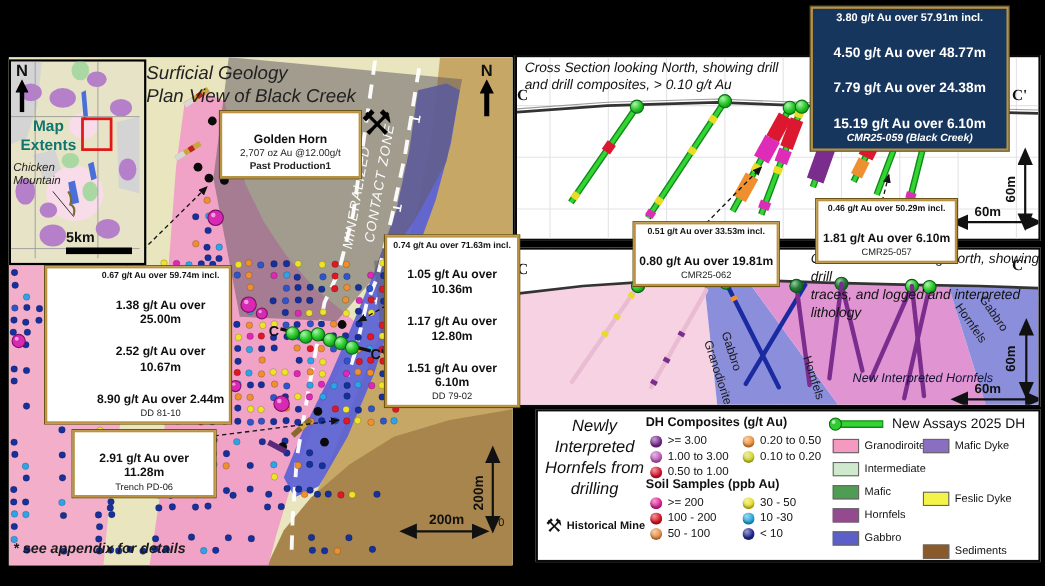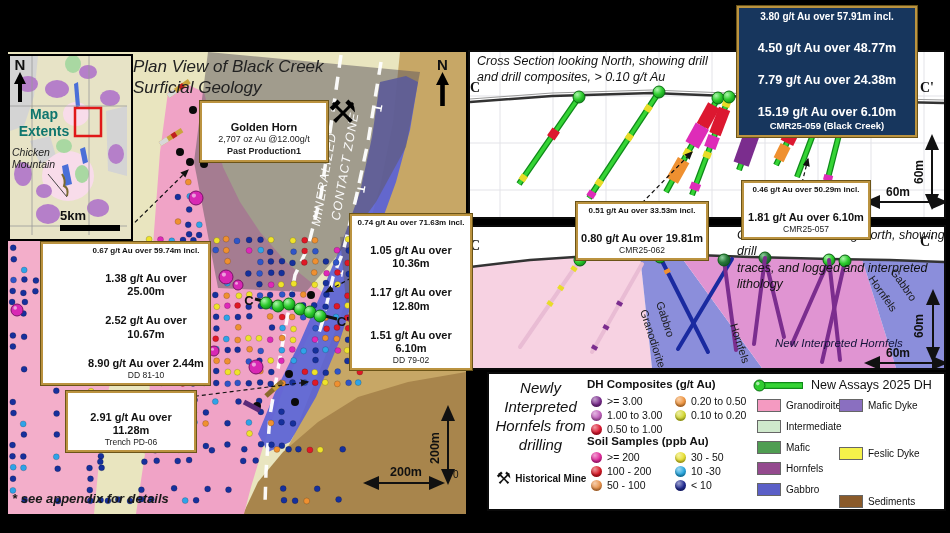--- a/index.html
+++ b/index.html
@@ -15,21 +15,21 @@
   .legend-panel{left:487px;top:372px;width:459px;height:139px;background:#fff;border:2px solid #0a0a0a;box-sizing:border-box;}
   
   .callout{background:#fff;border:2px solid #bb9340;box-shadow:0 0 0 1px #6b5418;text-align:center;
            padding:2px 3px;z-index:6;}
   .co-sm{font-size:8px;font-weight:700;line-height:1.25;}
   .co-main{font-size:11px;font-weight:700;line-height:1.2;margin-top:16px;}
   .co-hole{font-size:8.5px;line-height:1.3;color:#222;}
   .navy-box{background:#17365d;color:#fff;border:2px solid #bb9340;z-index:7;}
   .navy-box .co-sm{font-size:10px;line-height:1.35;}
   .navy-box .co-main{font-size:12.5px;line-height:1.3;}
-  .navy-box .co-hole{font-size:9.5px;font-weight:700;color:#fff;}
+  .navy-box .co-hole{font-size:9.5px;font-weight:700;color:#fff;font-style:italic;}
   
   .plan-title{font-style:italic;font-size:17px;line-height:1.25;color:#222;z-index:5;}
   .sec-title{font-style:italic;font-size:12.5px;line-height:1.3;color:#111;z-index:5;}
   .clabel{font-size:14px;font-weight:600;color:#111;z-index:5;font-family:"Liberation Serif",serif;}
   .footnote{font-style:italic;font-size:13px;font-weight:600;color:#1a1a1a;z-index:5;}
   
   .inset{left:8px;top:54px;width:121px;height:183px;border:2px solid #000;background:#e7e3c6;overflow:hidden;z-index:4;}
   .inset-extents{left:6px;top:50px;width:56px;text-align:center;color:#0f766e;font-weight:700;font-size:14px;line-height:17px;z-index:3;}
   .inset-mtn{left:2px;top:90px;font-style:italic;font-size:10.5px;line-height:12px;color:#222;z-index:3;}
   .inset-scale{left:50px;top:152px;font-size:13px;font-weight:700;z-index:3;}
@@ -656,22 +656,22 @@
     </div>
     <div class="abs inset-mtn">
       <div>Chicken</div>
       <div>Mountain</div>
     </div>
     <div class="abs inset-scale">5km</div>
     <div class="abs inset-bar"></div>
   </div>
 
   <div class="abs plan-title" style="left:133px;top:56px;width:210px;">
+    <div>Surficial Geology</div>
     <div>Plan View of Black Creek</div>
-    <div>Surficial Geology</div>
   </div>
 
   <div class="abs callout" style="left:200px;top:101px;width:118px;">
     <div class="co-main" style="font-size:11px;">Golden Horn</div>
     <div class="co-hole" style="font-size:9px;">2,707 oz Au @12.00g/t</div>
     <div class="co-hole" style="font-size:9px;font-weight:700;">Past Production1</div>
   </div>
 
   <div class="abs mine" style="left:328px;top:96px;font-size:32px;line-height:32px;">⚒</div>
 

